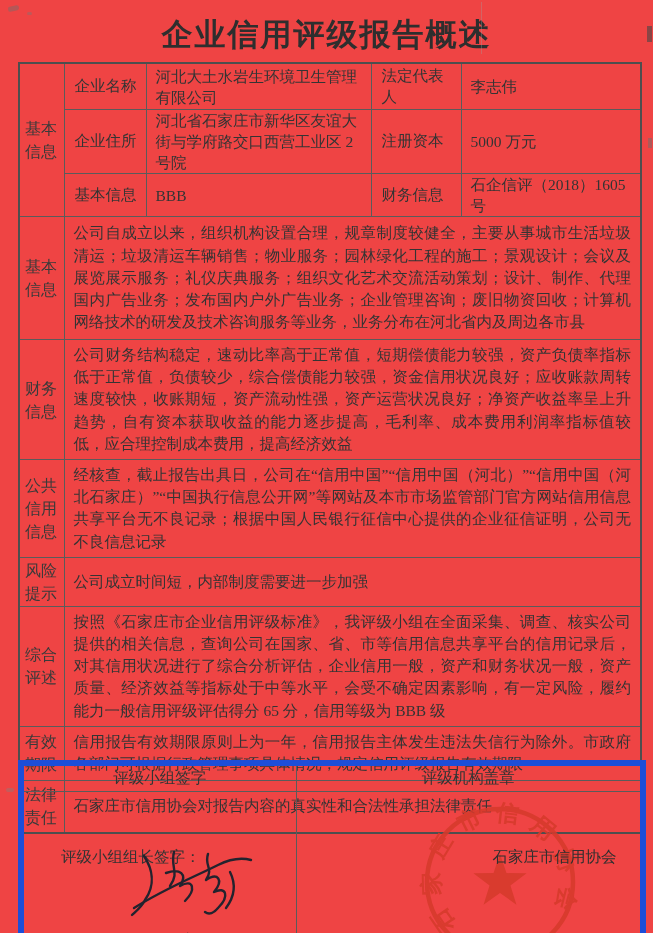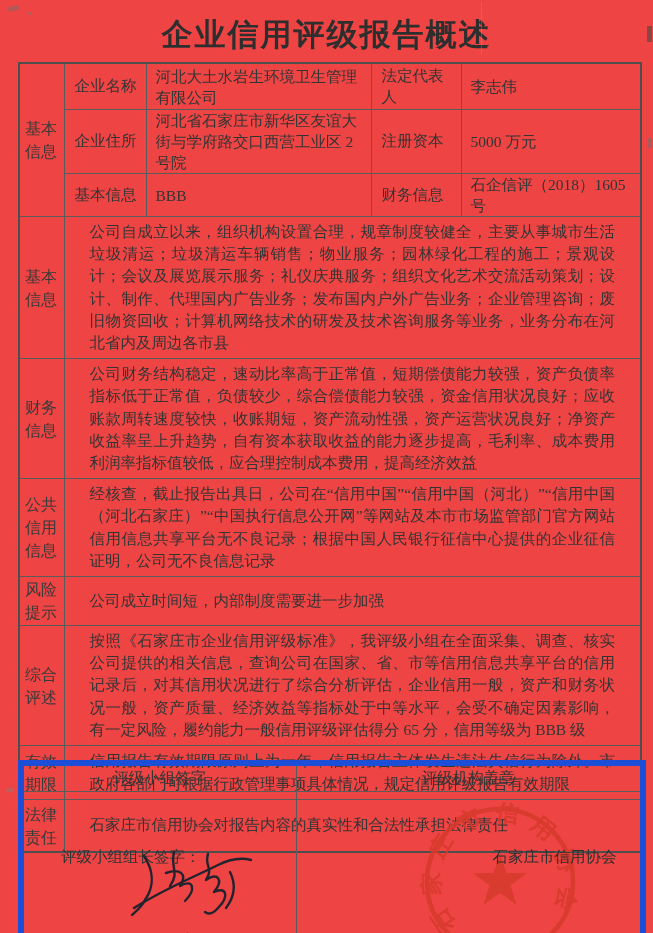--- a/index.html
+++ b/index.html
@@ -23,21 +23,21 @@
   .sig-table{position:absolute;left:18px;top:760px;width:622px;border:6px solid #1d4ed8;}
   td{border:1px solid #5b5b5b;vertical-align:middle;overflow:visible;}
   .sec{
     font-size:16px;color:#3a3a3a;
     padding:0 5px;word-break:break-all;line-height:23px;
   }
   .lbl{font-size:15.5px;padding:0 4px 0 10px;color:#343434;}
   .val{font-size:15.5px;padding:0 6px 0 9px;color:#343434;line-height:21px;}
   .para{
     font-size:15.5px;line-height:22.2px;color:#343434;
-    padding:4px 25px;text-align:justify;vertical-align:middle;
+    padding:4px 9px;text-align:justify;vertical-align:middle;
   }
   tr.rh47 td{height:45px} tr.rh43 td{height:41px} tr.rh40 td{height:38px}
   tr.rh116 td{height:114px} tr.rh110 td{height:108px} tr.rh67 td{height:65px}
   tr.rh42 td{height:40px} tr.rh108 td{height:106px} tr.rh47b td{height:45px}
   tr.rh45 td{height:43px}
   tr.sig-head td{height:23px;text-align:center;font-size:15.5px;color:#343434;}
   tr.sig-body td{height:161px;position:relative;vertical-align:top;}
   .leader-label{position:absolute;left:9px;top:55px;font-size:15.5px;white-space:nowrap;margin-left:28px;}
   .left-date{position:absolute;left:118px;top:138px;font-size:15.5px;word-spacing:6px;white-space:nowrap;}
   .org-name{position:absolute;left:196px;top:55px;font-size:15.5px;white-space:nowrap;z-index:3;color:#2f2f2f;}

